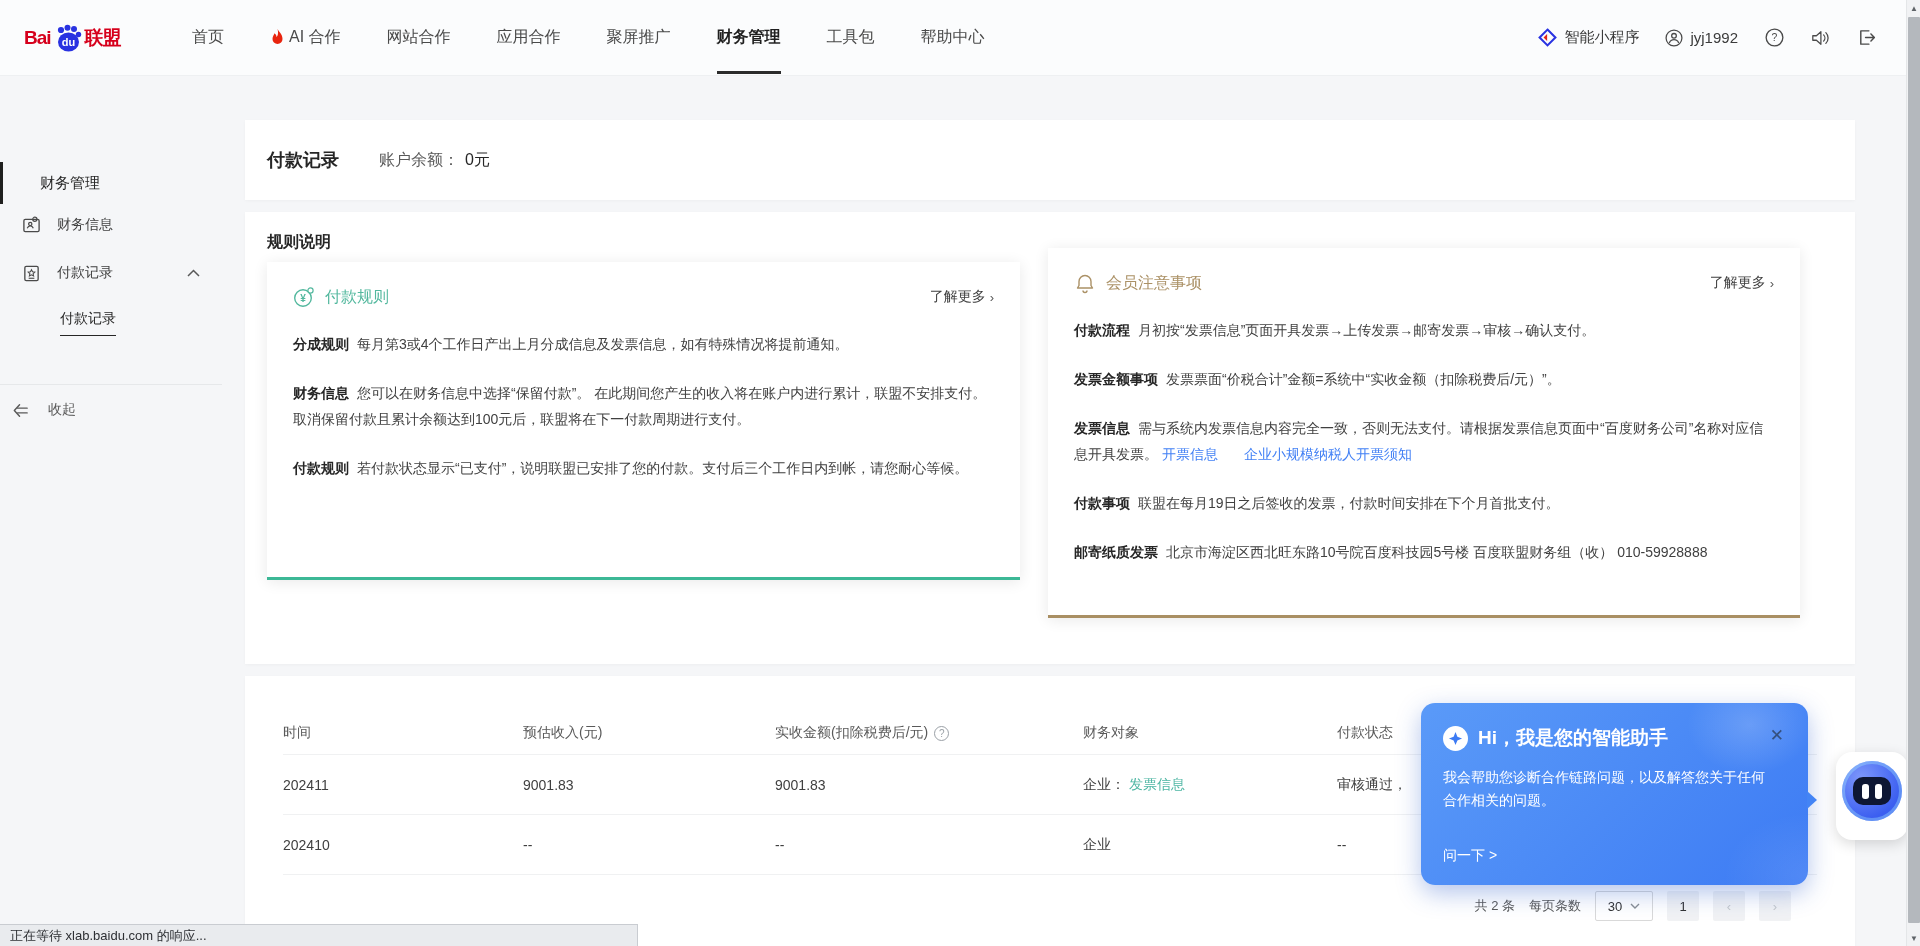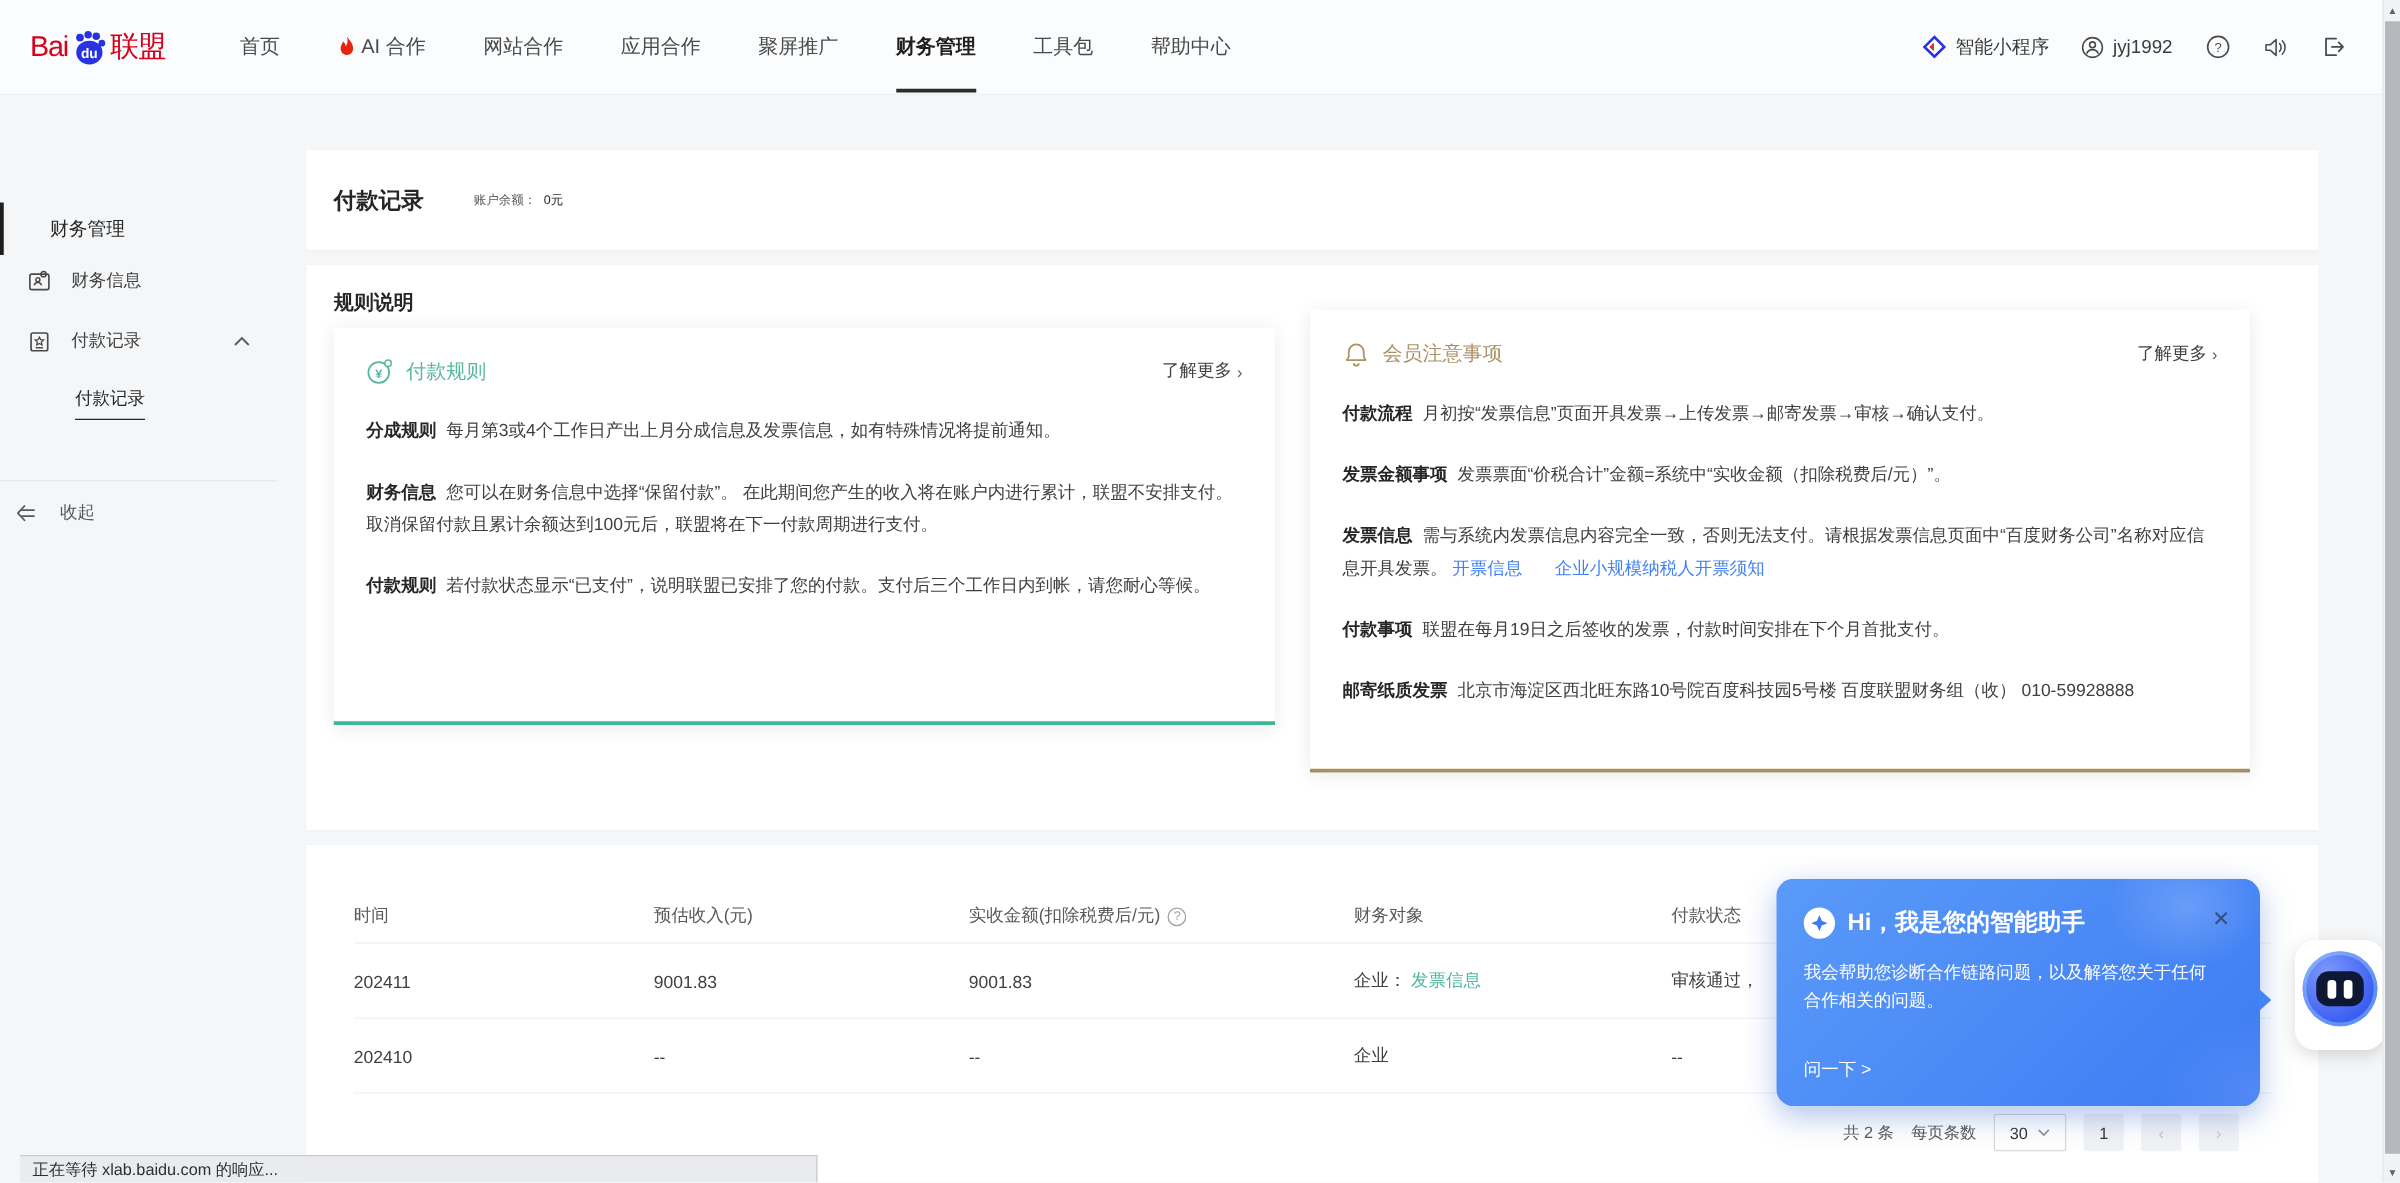--- a/index.html
+++ b/index.html
@@ -8,21 +8,21 @@
     font-family:"Liberation Sans","DejaVu Sans",sans-serif;
     background:#f5f6f8; color:#404040; position:relative;
   }
   
   .topnav {
     position:absolute; top:0; left:0; width:1920px; height:76px;
     background:#fbfcfd; border-bottom:1px solid #eef0f2;
     display:flex; align-items:center;
   }
   .logo { display:flex; align-items:center; margin-left:24px; width:130px; }
-  .logo .bai,.logo .union { color:#d6001c; font-weight:normal; font-size:23px; letter-spacing:-1px; }
+  .logo .bai,.logo .union { color:#d6001c; font-weight:bold; font-size:19px; letter-spacing:-1px; }
   .logo svg { margin:0 1px; }
   .nav-items { display:flex; align-items:center; margin-left:38px; gap:46px; height:76px; }
   .nav-item { font-size:16px; color:#4a4a4a; cursor:pointer; position:relative; height:76px;
     display:flex; align-items:center; gap:4px; white-space:nowrap; }
   .nav-item.active { color:#1f1f1f; font-weight:bold; }
   .nav-item.active::after { content:""; position:absolute; left:0; right:0; bottom:2px; height:3px; background:#2b2b2b; }
   .nav-right { margin-left:auto; display:flex; align-items:center; gap:26px; margin-right:44px; }
   .nav-right .chunk { display:flex; align-items:center; gap:7px; font-size:15px; color:#3b3b3b; cursor:pointer; }
   .icon-btn { width:20px; height:20px; display:flex; align-items:center; justify-content:center; cursor:pointer; color:#4a4a4a; }
   
@@ -35,21 +35,21 @@
   .side-item2 .chev { margin-left:auto; }
   .side-sub { top:231px; height:32px; padding-left:60px; color:#262626; }
   .side-sub .u { border-bottom:1px solid #262626; padding-bottom:7px; }
   .side-divider { position:absolute; top:308px; left:0; width:222px; height:1px; background:#e6e8ea; }
   .side-collapse { top:316px; height:36px; padding-left:11px; gap:18px; color:#595959; }
   .sicon { width:19px; height:19px; color:#4a4a4a; }
   
   .card { position:absolute; background:#fff; box-shadow:0 1px 3px rgba(0,0,0,.03); }
   .card-head { left:245px; top:120px; width:1610px; height:80px; display:flex; align-items:center; padding-left:22px; }
   .page-title { font-size:18px; font-weight:bold; color:#262626; }
-  .balance { margin-left:40px; font-size:10px; color:#595959; }
+  .balance { margin-left:40px; font-size:16px; color:#595959; }
   .balance b { color:#262626; font-weight:normal; margin-left:6px; }
   .card-rules { left:245px; top:212px; width:1610px; height:452px; }
   .rules-heading { position:absolute; left:22px; top:20px; font-size:16px; font-weight:bold; color:#262626; }
   .rule-card { position:absolute; background:#fff; box-shadow:0 2px 14px rgba(0,0,0,.09); padding:24px 26px; }
   .rule-card.green { left:22px; top:50px; width:753px; height:318px; border-bottom:3px solid #3cb896; }
   .rule-card.gold  { left:803px; top:36px; width:752px; height:370px; border-bottom:3px solid #a98f63; }
   .rule-head { display:flex; align-items:center; gap:10px; }
   .rule-title { font-size:16px; }
   .rule-card.green .rule-title { color:#53b89e; }
   .rule-card.gold  .rule-title { color:#ab9166; }
@@ -97,21 +97,21 @@
   .robot { position:absolute; left:1836px; top:752px; width:72px; height:88px; background:#fff;
     border-radius:16px; box-shadow:0 4px 14px rgba(0,0,0,.15); cursor:pointer; }
   .robot-circle { position:absolute; left:6px; top:9px; width:60px; height:60px; border-radius:50%;
     background:radial-gradient(circle at 32% 28%, #7d97fb, #3b5ef0 70%);
     display:flex; align-items:center; justify-content:center;
     box-shadow:inset 0 0 0 3px rgba(170,240,255,.35); }
   .robot-face { width:38px; height:28px; background:#0e1733; border-radius:10px;
     display:flex; align-items:center; justify-content:center; gap:6px; }
   .robot-face span { width:7px; height:15px; background:#fff; border-radius:3px; }
   
-  .statusbar { position:absolute; left:16px; bottom:0; width:638px; height:22px; background:#e9ebee;
+  .statusbar { position:absolute; left:0; bottom:0; width:638px; height:22px; background:#e9ebee;
     border-top:1px solid #c9ccd1; border-right:1px solid #c9ccd1; font-size:13px; color:#2d2f33;
     display:flex; align-items:center; padding-left:10px; }
   
   .scrollbar { position:absolute; right:0; top:0; width:14px; height:946px; background:#f1f2f4; border-left:1px solid #e4e6e8; }
   .sb-arrow { position:absolute; left:0; width:14px; height:16px; font-size:8px; color:#5f6368;
     display:flex; align-items:center; justify-content:center; cursor:pointer; }
   .sb-up { top:0; } .sb-down { bottom:0; }
   .sb-thumb { position:absolute; left:1px; top:17px; width:12px; height:906px; background:#b4b8bd; border-radius:1px; cursor:pointer; }
   svg { display:block; }
 </style>

